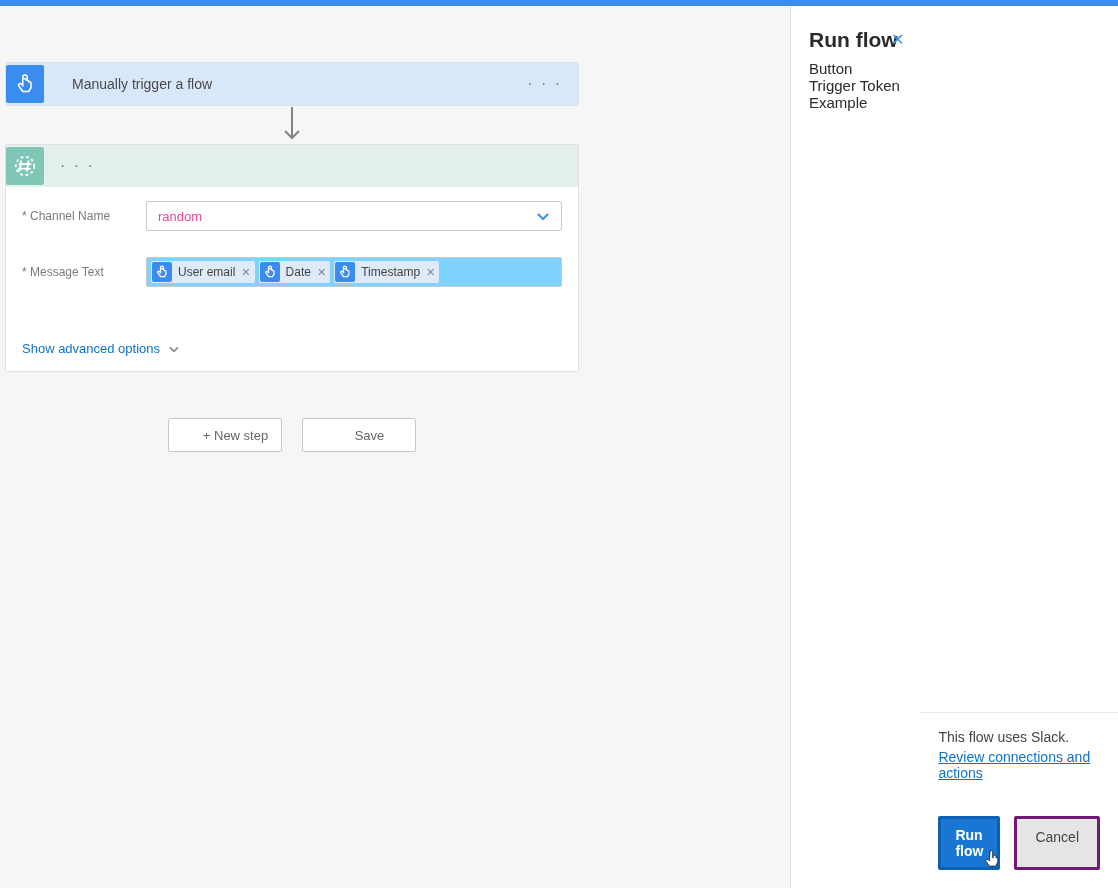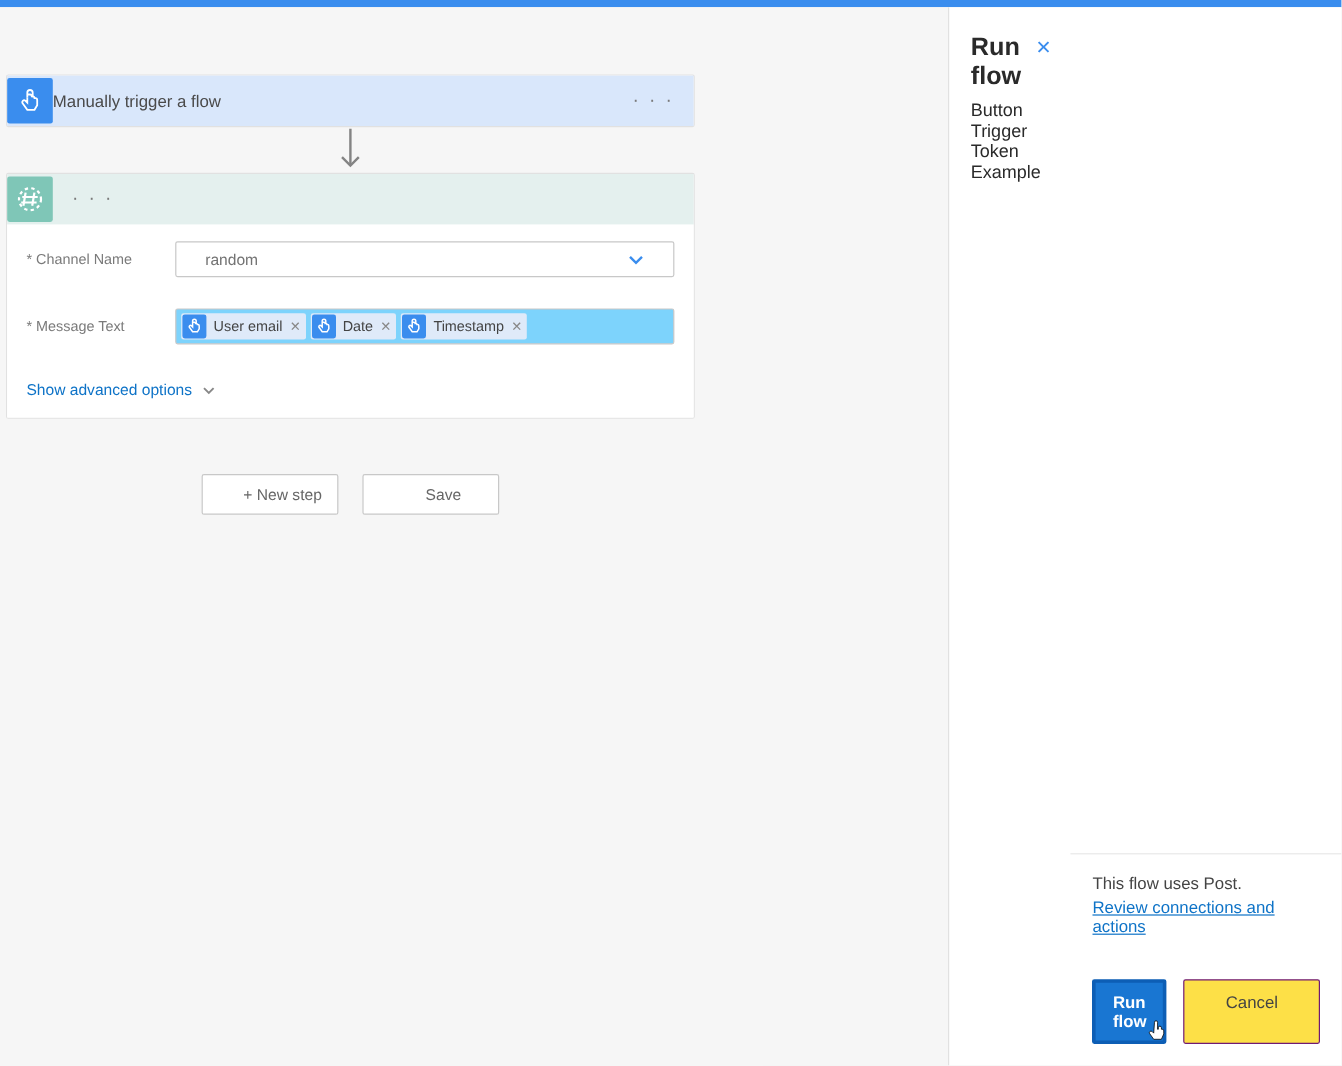--- a/index.html
+++ b/index.html
@@ -57,21 +57,21 @@
     }
     .action-header {
       background: #e4f0ee;
     }
     .action-icon {
       background: #7fc6b7;
     }
     .step-title {
       font-size: 14px;
       color: #4a4a4a;
-      margin-left: 0;
+      margin-left: 28px;
       flex: 1;
     }
     .more-dots {
       color: #7a7a7a;
       font-size: 16px;
       padding: 0 16px;
       cursor: pointer;
       letter-spacing: 2px;
     }
     .arrow-down {
@@ -99,23 +99,23 @@
     }
     .field-input-wrap {
       flex: 1;
       position: relative;
     }
     .select-input {
       width: 100%;
       height: 30px;
       border: 1px solid #c8c8c8;
       border-radius: 2px;
-      padding: 0 24px;
+      padding: 0 11px;
       font-size: 13px;
-      color: #737373;
+      color: #ec4899;
       display: flex;
       align-items: center;
       justify-content: space-between;
       background: #fff;
     }
     .chevron { color: #3a8dee; font-size: 14px; }
     .token-input {
       width: 100%;
       min-height: 30px;
       border: 1px solid #c8c8c8;
@@ -147,21 +147,21 @@
     }
     .token-remove {
       color: #888;
       margin-left: 6px;
       font-size: 11px;
       cursor: pointer;
     }
     .advanced-link {
       color: #0e73c7;
       font-size: 13px;
-      margin-top: 4px;
+      margin-top: 28px;
       display: inline-flex;
       align-items: center;
       cursor: pointer;
     }
     .advanced-link .chev { margin-left: 8px; color: #777; }
     
     .bottom-buttons {
       display: flex;
       justify-content: center;
       width: 574px;
@@ -249,25 +249,25 @@
       border: 3px solid #0d5eb5;
       color: #fff;
       font-size: 14px;
       font-weight: 600;
       padding: 8px 14px;
       border-radius: 2px;
       cursor: pointer;
       position: relative;
     }
     .btn-secondary {
-      background: #fde047;
-      border: 1px solid #701a75;
+      background: #e5e5e5;
+      border: 3px solid #701a75;
       color: #444;
       font-size: 14px;
-      padding: 10px 34px;
+      padding: 10px 18px;
       border-radius: 2px;
       cursor: pointer;
     }
     .cursor-hand {
       position: absolute;
       bottom: -6px;
       right: -3px;
       font-size: 18px;
       color: #fff;
       text-shadow: 0 0 2px #000;
@@ -383,21 +383,21 @@
 
 </div>
 
 <div class="run-panel">
   <div class="run-header">
     <div class="run-title">Run flow</div>
     <div class="close-x">✕</div>
     <div class="run-subtitle">Button Trigger Token Example</div>
   </div>
   <div class="run-footer">
-    <div class="run-info">This flow uses Post.</div>
+    <div class="run-info">This flow uses Slack.</div>
     <a class="run-link">Review connections and actions</a>
     <div class="run-buttons">
       <div class="btn-primary">
         <span>Run flow</span>
         <span class="cursor-hand">
           <svg width="16" height="18" viewBox="0 0 24 28" fill="#fff" stroke="#000" stroke-width="1">
             <path d="M9 3 a2 2 0 0 1 4 0 v9 h1 v-2 a2 2 0 0 1 4 0 v2 h1 a2 2 0 0 1 2 2 v4 l-3 7 h-10 l-5 -7 a2 2 0 0 1 3 -3 l2 2 z"></path>
           </svg>
         </span>
       </div>

